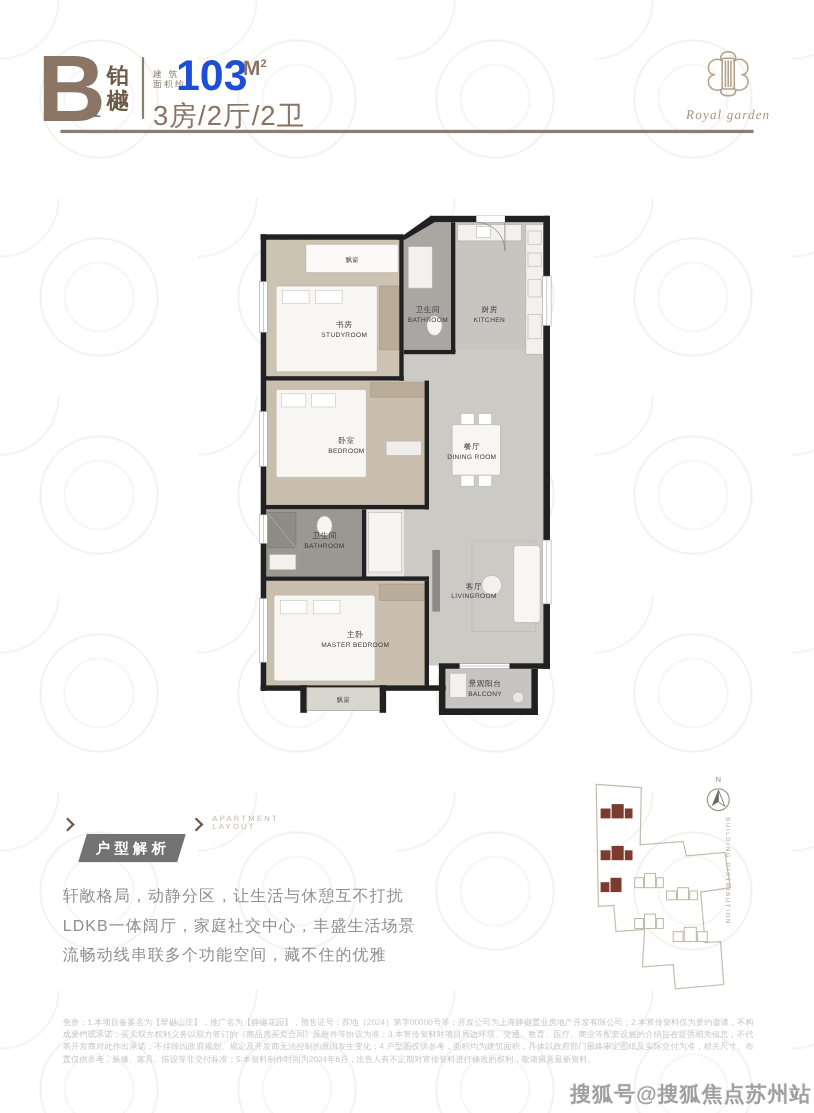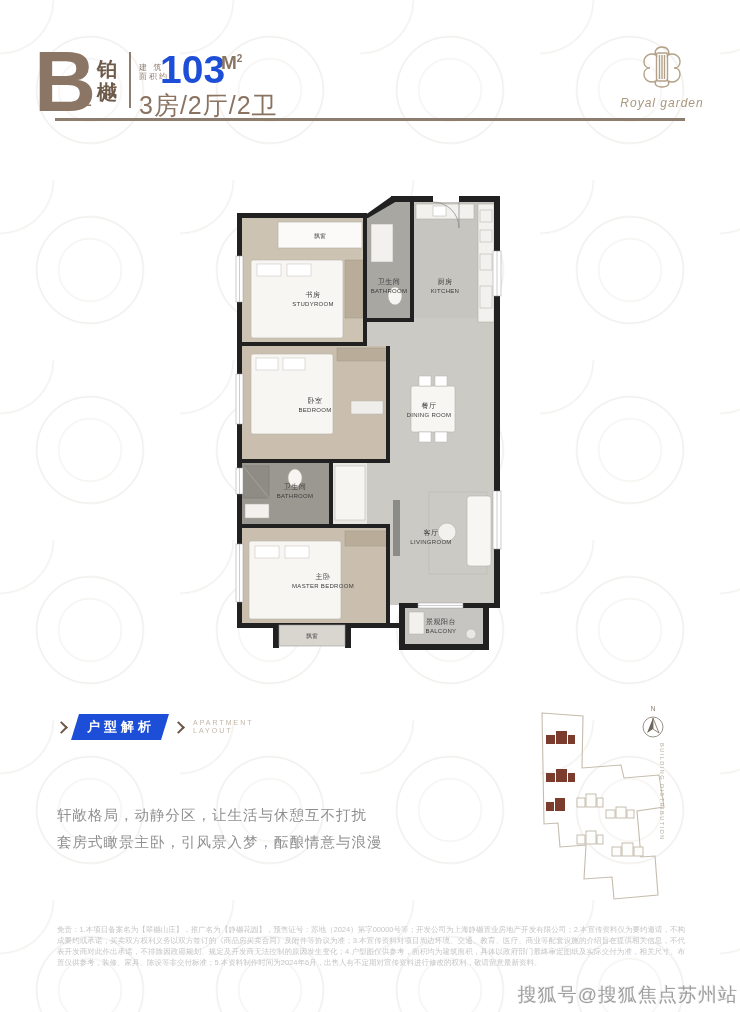--- a/index.html
+++ b/index.html
@@ -22,33 +22,33 @@
   .unit-sub{left:82px;top:90px;font-size:18px;color:#8b7565;font-weight:400;}
   .unit-name{left:95px;top:58px;width:24px;text-align:center;font-size:20px;line-height:23px;font-weight:700;color:#6e5a49;}
   .vrule{left:129px;top:52px;width:2px;height:56px;background:#8d7d6e;}
   .area-label{left:139px;top:63px;font-size:8px;line-height:9px;letter-spacing:2px;color:#8b7b6b;}
   .area-value{left:160px;top:50px;font-size:39px;line-height:1;font-weight:700;color:#1d4ed8;}
   .area-unit{left:221px;top:52px;font-size:19px;font-weight:700;color:#8a7462;}
   .area-unit sup{font-size:10px;}
   .spec{left:139px;top:89px;font-size:25px;letter-spacing:1px;color:#8b7362;font-weight:500;}
   .header-rule{left:55px;top:118px;width:630px;height:3px;background:#8d7d6e;}
   .logo{left:612px;top:44px;width:100px;text-align:center;}
-  .logo-script{font-family:Liberation Sans, sans-serif;font-style:italic;font-size:12px;color:#a8977e;letter-spacing:1px;margin-top:2px;}
+  .logo-script{font-family:Liberation Serif, serif;font-style:italic;font-size:12px;color:#a8977e;letter-spacing:1px;margin-top:2px;}
   
   .ribbon-row{left:57px;top:714px;display:flex;align-items:center;}
   .chev{width:7px;height:7px;border-top:2px solid #6b5748;border-right:2px solid #6b5748;display:inline-block;}
   .chev-r{transform:rotate(45deg);margin-right:5px;}
   .chev-l{transform:rotate(45deg);margin-left:5px;}
-  .ribbon{background:#1d4ed8;color:#fff;font-size:13px;letter-spacing:4px;font-weight:700;
-          padding:4px 14px 4px 16px;clip-path:polygon(8px 0,100% 0,calc(100% - 8px) 100%,0 100%);}
+  .ribbon{background:#737373;color:#fff;font-size:13px;letter-spacing:4px;font-weight:700;
+          padding:4px 14px 4px 16px;clip-path:polygon(8px 0,100% 0,calc(100% - 8px) 100%,0 100%);margin-top:44px;}
   .ribbon-sub{margin-left:10px;font-size:7px;line-height:8px;letter-spacing:2px;color:#c3b6a7;}
   .paras{left:57px;top:757px;width:360px;font-size:14.5px;line-height:27px;letter-spacing:1px;color:#8f8f8f;margin-top:45px;}
   
   .disclaimer{left:57px;top:916px;width:628px;font-size:7.5px;line-height:11px;color:#c6c6c6;text-align:justify;}
-  .watermark{right:2px;top:982px;font-size:19px;font-weight:400;letter-spacing:1px;color:#9f9f9f;
+  .watermark{right:2px;top:982px;font-size:19px;font-weight:700;letter-spacing:1px;color:#9f9f9f;
              text-shadow:1px 1px 0 #ffffff,-1px -1px 0 #efefef;}
   
   .fp-cn{font-size:7px;fill:#3c3c3c;letter-spacing:0.5px;}
   .fp-en{font-size:6px;fill:#3c3c3c;letter-spacing:0.3px;}
   .fp-bay{font-size:6px;fill:#5a5a5a;}
   .map-n{font-size:7px;fill:#8f877b;}
   .map-v{font-size:5.5px;fill:#b5ab9c;letter-spacing:1.5px;}
 </style>
 </head>
 <body>
@@ -216,21 +216,22 @@
     <span class="chev chev-r"></span>
     <span class="ribbon">户型解析</span>
     <span class="chev chev-l"></span>
     <span class="ribbon-sub">
       <div>APARTMENT</div>
       <div>LAYOUT</div>
     </span>
   </div>
   <div class="abs paras">
     <div>轩敞格局，动静分区，让生活与休憩互不打扰</div>
-    <div>套房式瞰景主卧，引风景入梦，酝酿情意与浪漫</div>
+    <div>LDKB一体阔厅，家庭社交中心，丰盛生活场景</div>
+    <div>流畅动线串联多个功能空间，藏不住的优雅</div>
   </div>
 
   <svg class="abs" style="left:520px;top:695px" width="200" height="215" viewBox="0 0 200 215">
     <path d="M 22,18 L 63,21 L 62,73 L 101,70 L 104,83 L 139,80 L 144,112 L 117,116 L 121,162 L 135,161 L 138,200 L 94,204 L 92,182 L 64,184 L 66,150 L 40,152 L 38,128 L 24,129 Z" fill="none" stroke="#c6bcae" stroke-width="1.1"></path>
 
     <g fill="#7c3c2d">
       <g transform="translate(26,36)">
           <rect x="0" y="4" width="9" height="9"></rect>
           <rect x="10" y="0" width="11" height="13"></rect>
           <rect x="22" y="4" width="7" height="9"></rect>

